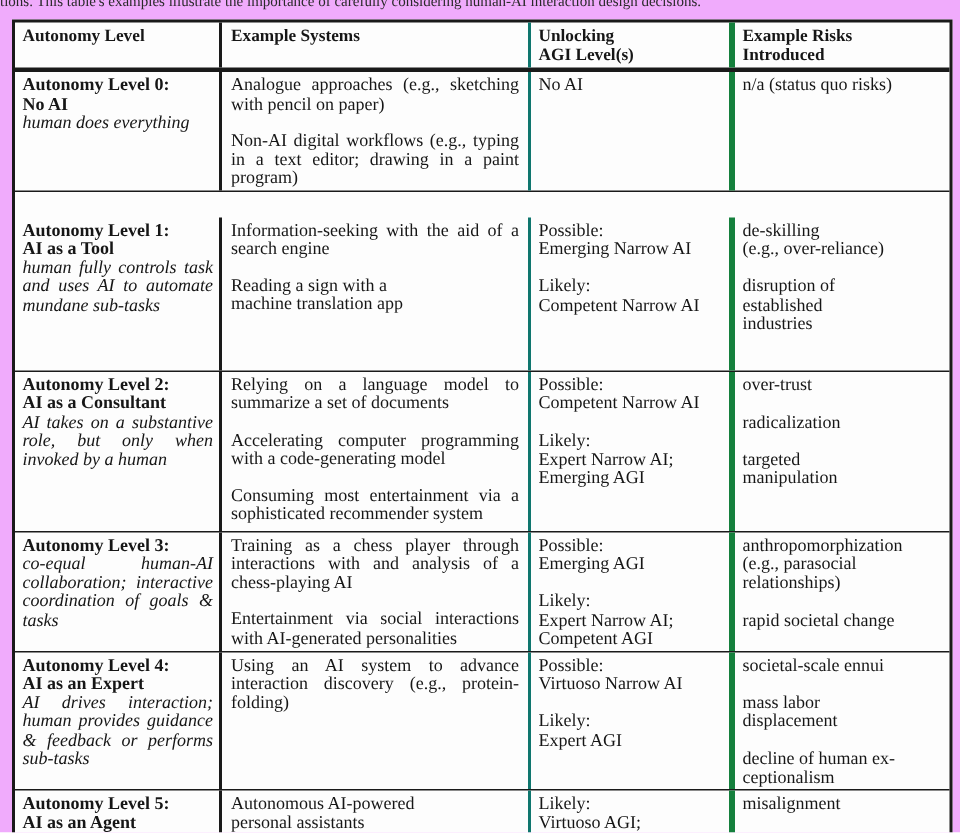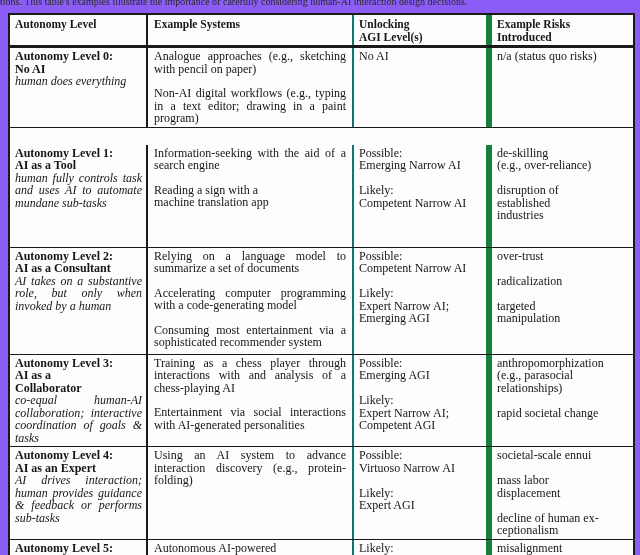--- a/index.html
+++ b/index.html
@@ -1,19 +1,19 @@
 <!DOCTYPE html>
 <html><head>
 <meta charset="utf-8">
 <style>
   html,body{margin:0;padding:0;background:#ffffff;}
   .page{
     position:relative;
     width:640px;height:555px;
-    background:#8b5cf6;
+    background:#f0abfc;
     font-family:"Liberation Serif", serif;
     color:#161616;
     overflow:hidden;
   }
   
   .caption{
     position:absolute;top:0;left:0;width:636px;height:9px;
     overflow:hidden;
   }
   .caption-text{
@@ -31,21 +31,21 @@
   .row:last-child{border-bottom:none;}
   .cell{
     box-sizing:border-box;
     padding:2px 4px 2px 5px;
     font-size:12px;line-height:12.5px;
     overflow:hidden;
   }
   .c1{width:136px;}
   .c2{width:206px;border-left:2px solid #1a1a1a;padding-left:6px;padding-right:6px;}
   .c3{width:134px;border-left:2px solid #0f766e;}
-  .c4{flex:1;border-left:6px solid #15803d;}
+  .c4{flex:1;border-left:4px solid #15803d;}
   .thead .cell{font-weight:bold;font-size:11.5px;padding-top:3px;}
   .h-header{min-height:25px;}
   .h-r0{min-height:76px;}
   .h-r1{min-height:102px;margin-top:17px;}
   .h-r2{min-height:106px;}
   .h-r3{min-height:73px;}
   .h-r4{min-height:90px;}
   .h-r5{min-height:48px;}
   .bold{font-weight:bold;}
   .italic{font-style:italic;}
@@ -133,22 +133,20 @@
 
 radicalization
 
 targeted
 manipulation</div>
     </div>
 
     <div class="row h-r3">
       <div class="cell c1">
         <div class="bold">Autonomy Level 3:</div>
-        <div class="bold pre">AI as a
-Collaborator</div>
         <div class="italic just">co-equal human-AI collaboration; interactive coordination of goals &amp; tasks</div>
       </div>
       <div class="cell c2">
         <p class="sys pre just">Training as a chess player through interactions with and analysis of a chess-playing AI</p>
         <p class="sys pre just">Entertainment via social interactions with AI-generated personalities</p>
       </div>
       <div class="cell c3 pre">Possible:
 Emerging AGI
 
 Likely:

